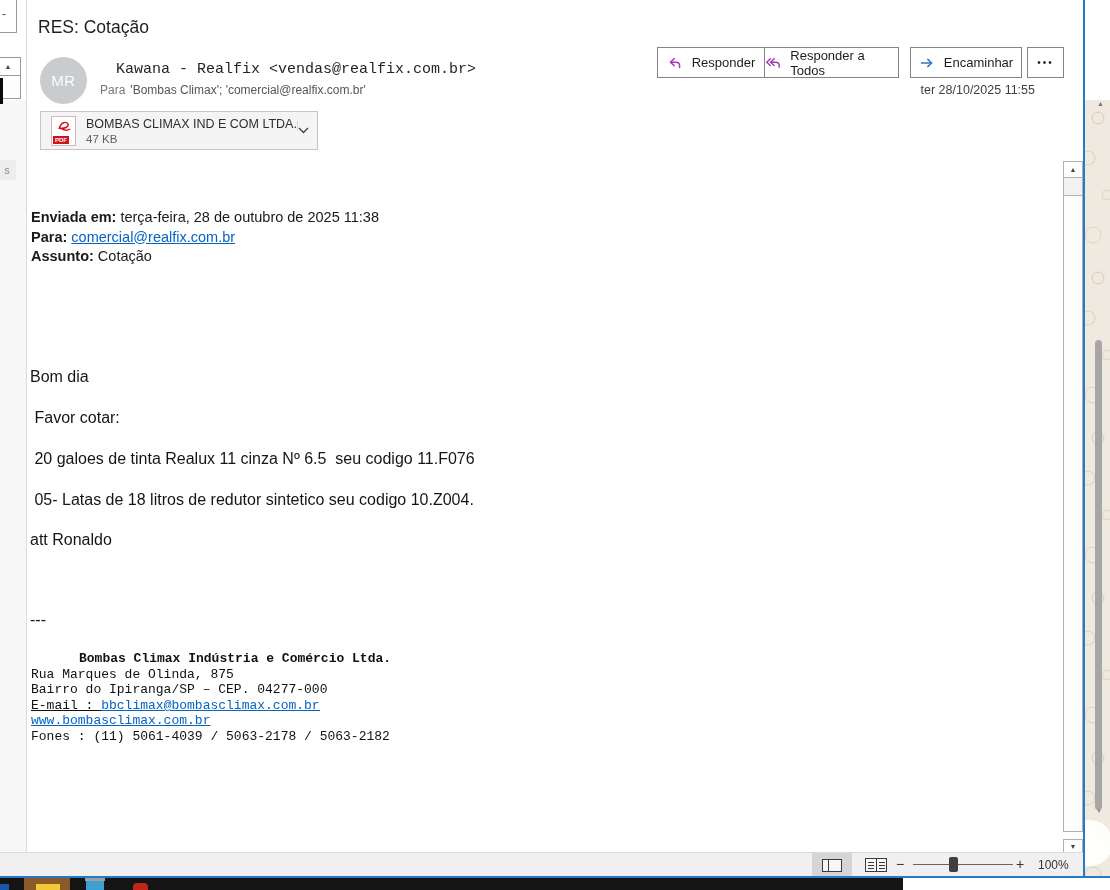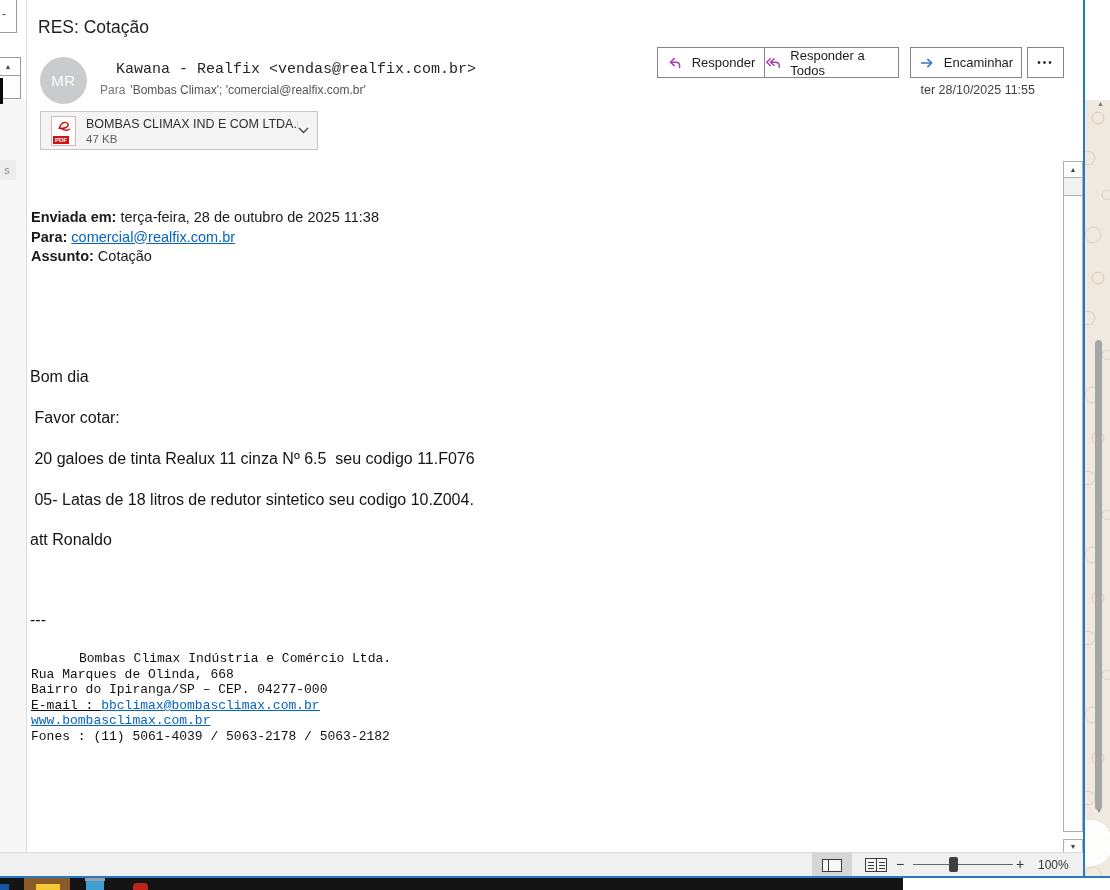--- a/index.html
+++ b/index.html
@@ -167,22 +167,22 @@
     <div><b>Assunto:</b><span style="white-space:pre;"> Cotação</span></div>
   </div>
 
   <div class="body-line" style="top:368px;">Bom dia</div>
   <div class="body-line" style="top:409px;"> Favor cotar:</div>
   <div class="body-line" style="top:450px;"> 20 galoes de tinta Realux 11 cinza Nº 6.5  seu codigo 11.F076</div>
   <div class="body-line" style="top:491px;"> 05- Latas de 18 litros de redutor sintetico seu codigo 10.Z004.</div>
   <div class="body-line" style="top:531px;">att Ronaldo</div>
   <div class="body-line" style="top:611px;">---</div>
 
-  <div class="sig-line" style="top:651px; font-weight:normal;padding-left:48px;">Bombas Climax Indústria e Comércio Ltda.</div>
-  <div class="sig-line" style="top:667px;">Rua Marques de Olinda, 668</div>
+  <div class="sig-line" style="top:651px; font-weight:bold;padding-left:48px;">Bombas Climax Indústria e Comércio Ltda.</div>
+  <div class="sig-line" style="top:667px;">Rua Marques de Olinda, 875</div>
   <div class="sig-line" style="top:682px;">Bairro do Ipiranga/SP – CEP. 04277-000</div>
   <div class="sig-line" style="top:698px;text-decoration:underline;"><span>E-mail : </span><a>bbclimax@bombasclimax.com.br</a></div>
   <div class="sig-line" style="top:713px;"><a>www.bombasclimax.com.br</a></div>
   <div class="sig-line" style="top:729px;">Fones : (11) 5061-4039 / 5063-2178 / 5063-2182</div>
 
   <div class="sb-track">
     <div class="sb-btn">
         <span class="tiny-arrow">▲</span>
       </div>
     <div class="sb-thumb"></div>

